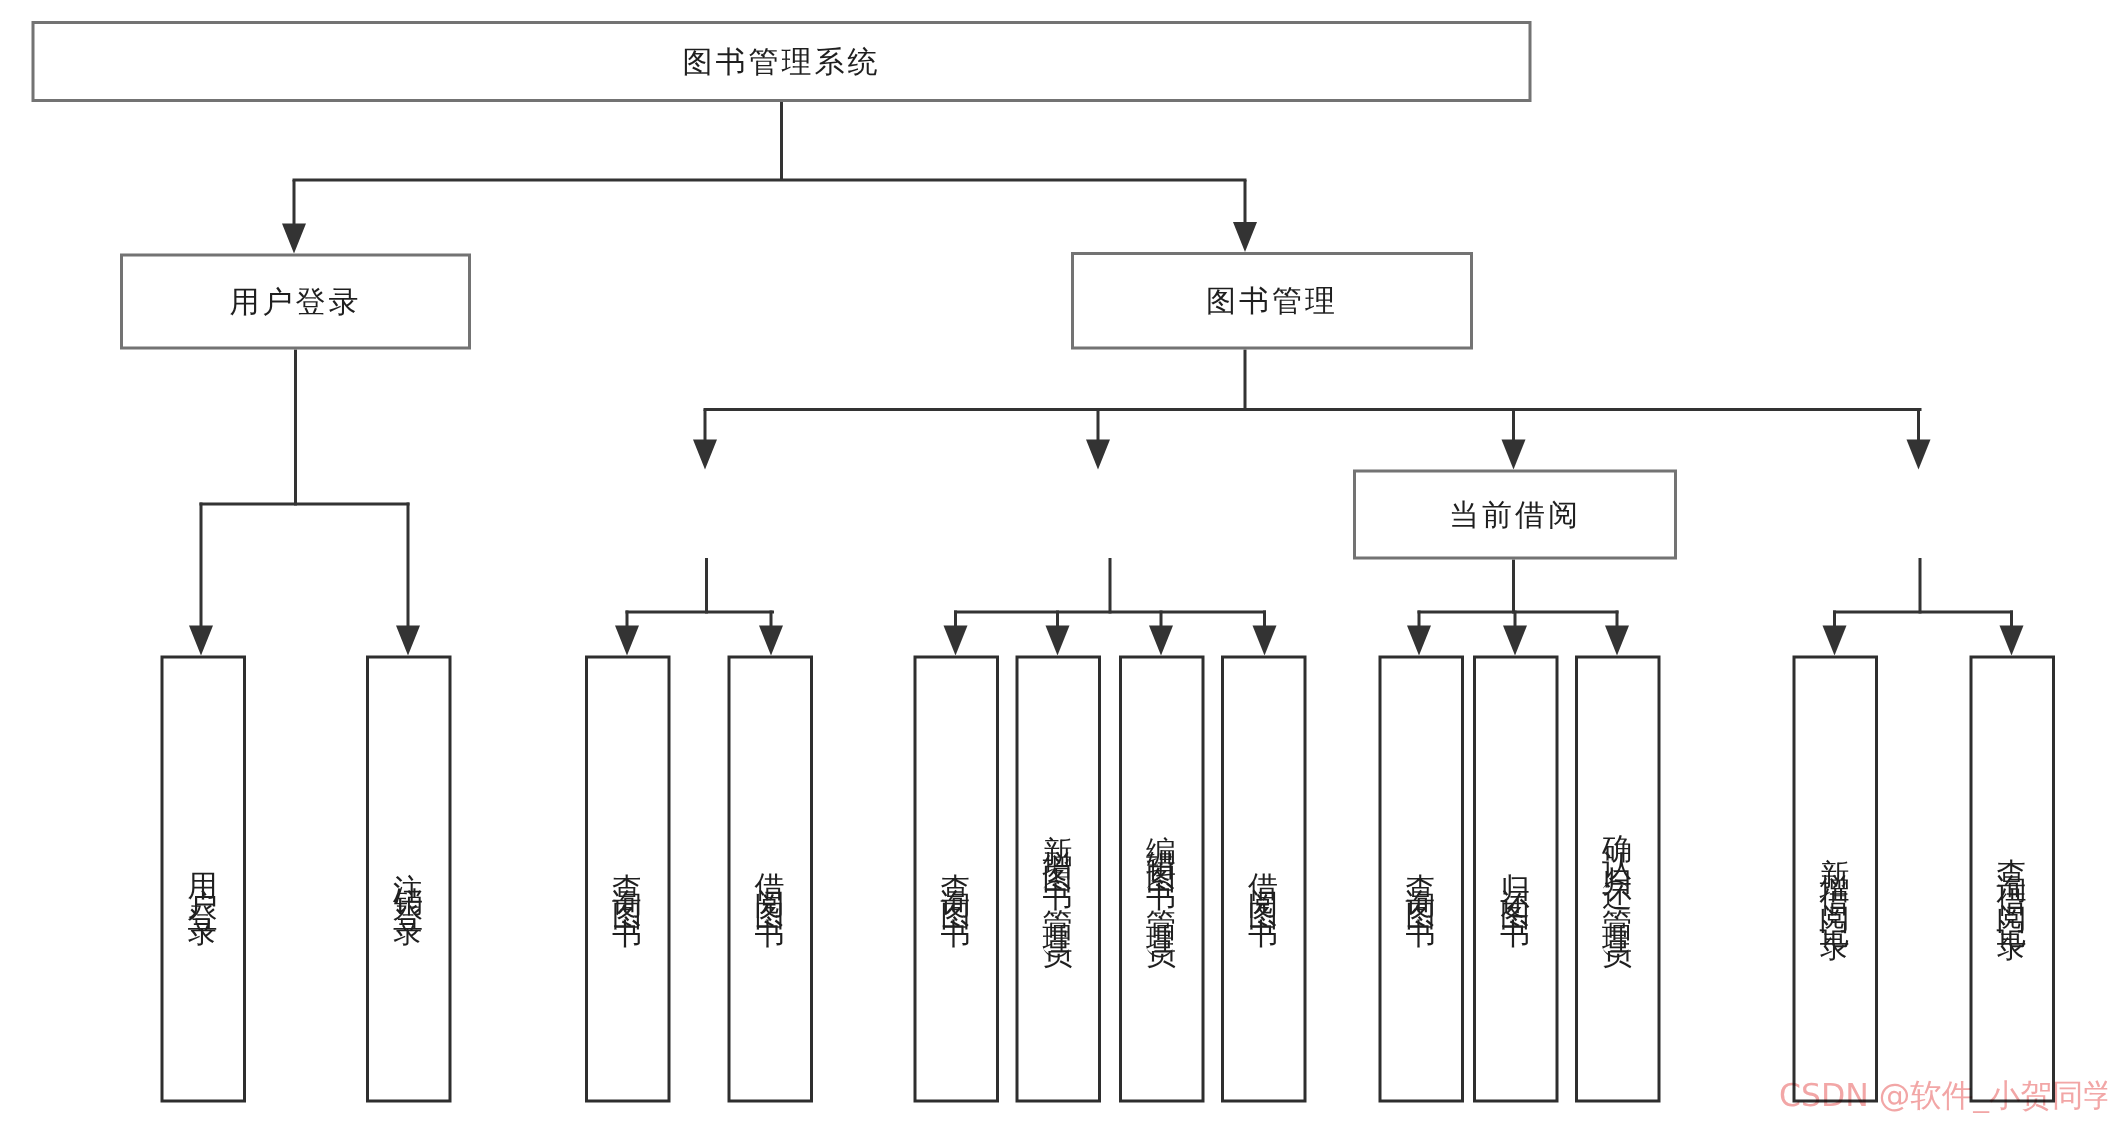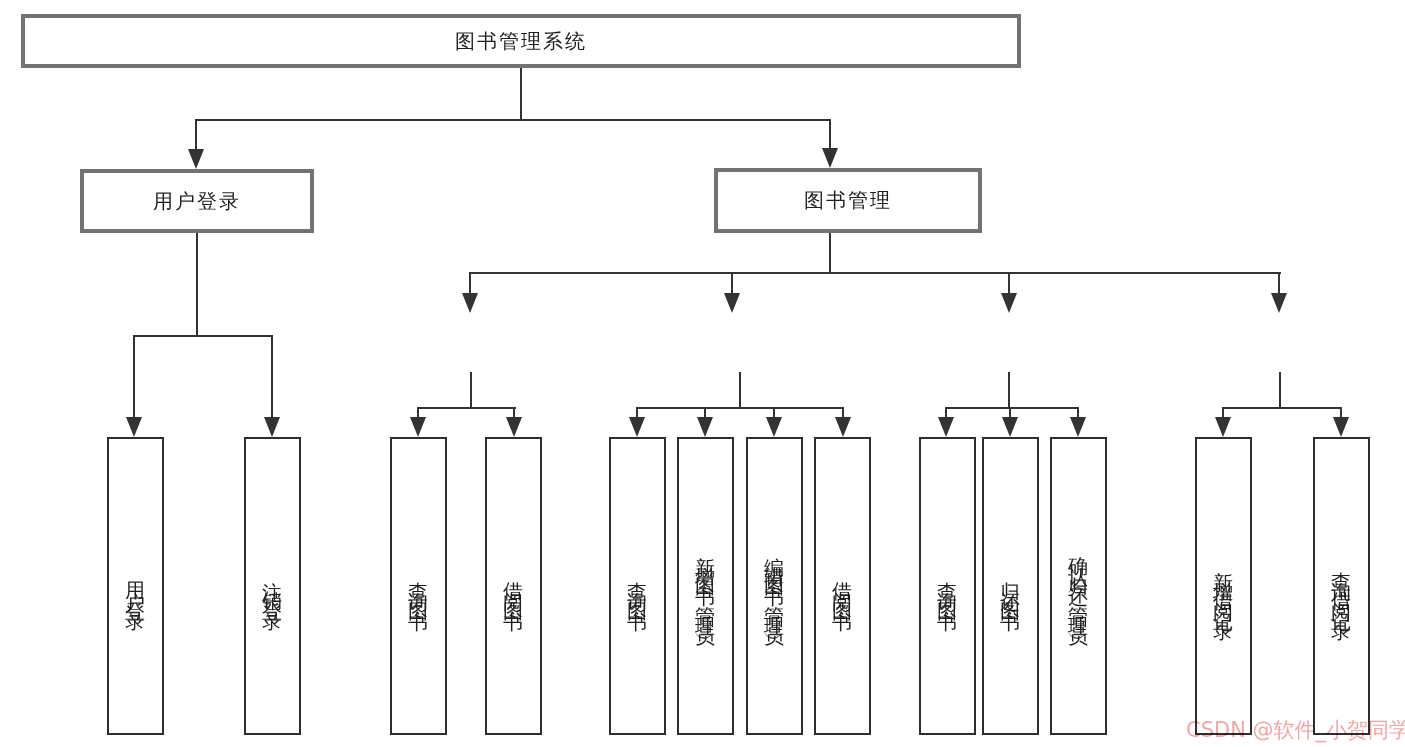--- a/index.html
+++ b/index.html
@@ -8,21 +8,21 @@
     width: 1405px;
     height: 747px;
     background: #ffffff;
     overflow: hidden;
     font-family: "DejaVu Sans", "Liberation Sans", sans-serif;
     color: #1f1f1f;
   }
   .node {
     position: absolute;
     box-sizing: border-box;
-    border: 4px solid #737373;
+    border: 2px solid #737373;
     background: #ffffff;
     display: flex;
     align-items: center;
     justify-content: center;
     font-size: 20px;
     letter-spacing: 2px;
     white-space: nowrap;
   }
   .leaf {
     position: absolute;
@@ -137,20 +137,23 @@
     <span>图书管理系统</span>
   </div>
 
   <div class="node" style="left:80px;top:169px;width:234px;height:64px">
     <span>用户登录</span>
   </div>
   <div class="node" style="left:714px;top:168px;width:268px;height:65px">
     <span>图书管理</span>
   </div>
 
+  <div class="node" style="left:902px;top:313px;width:216px;height:60px">
+    <span>当前借阅</span>
+  </div>
 
   <div class="leaf" style="left:107px">
     <span class="vtext">用户登录</span>
   </div>
   <div class="leaf" style="left:244px">
     <span class="vtext">注销登录</span>
   </div>
 
   <div class="leaf" style="left:390px">
     <span class="vtext">查询图书</span>

